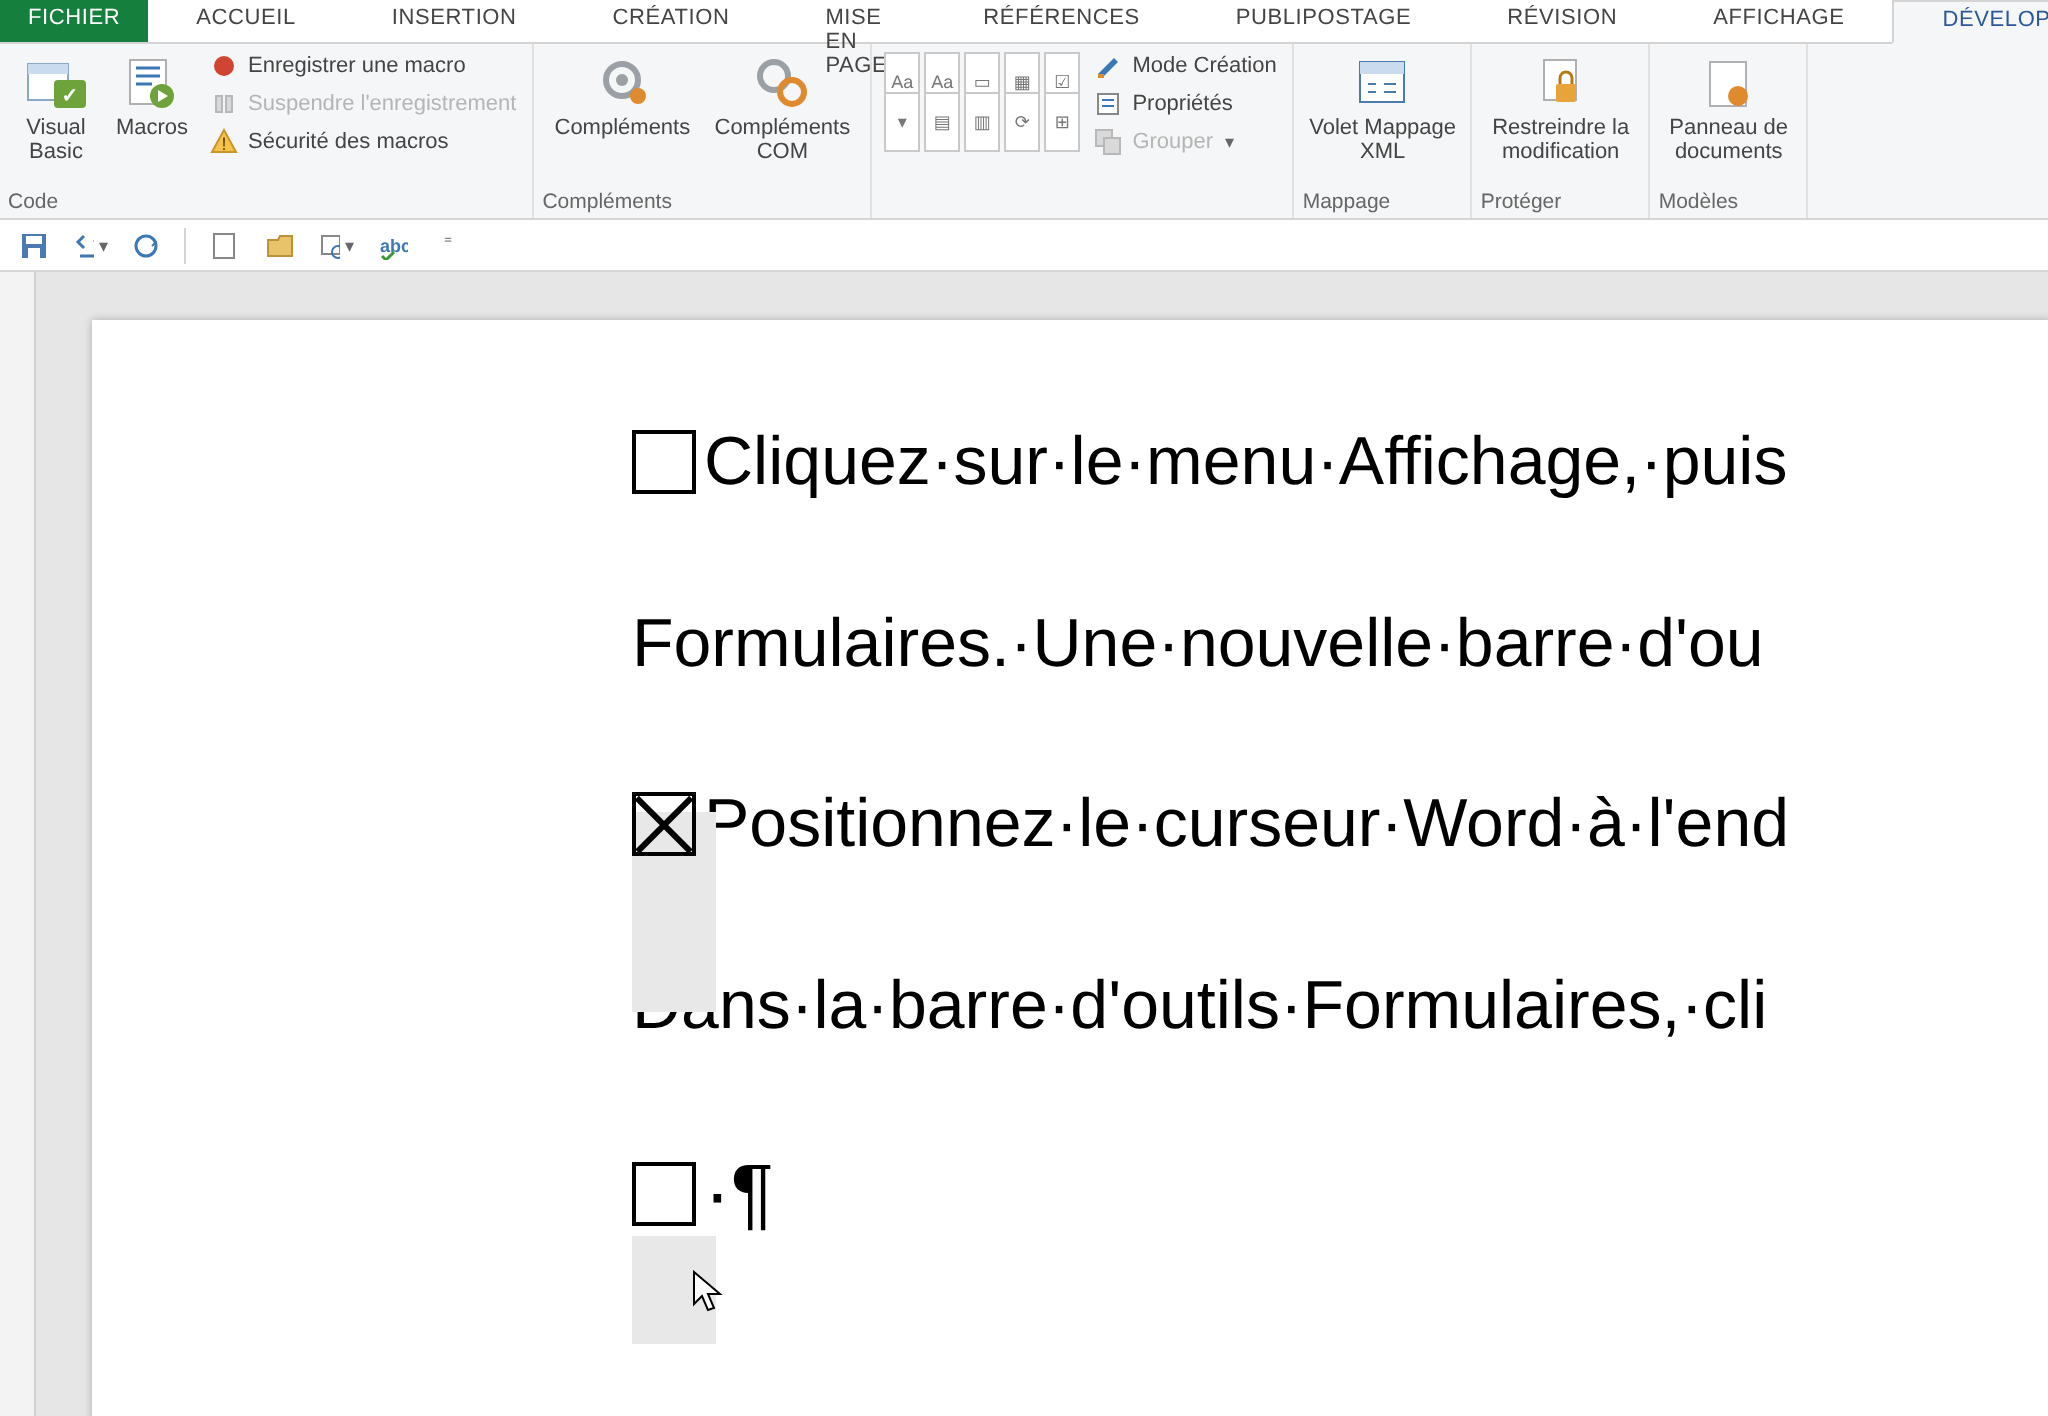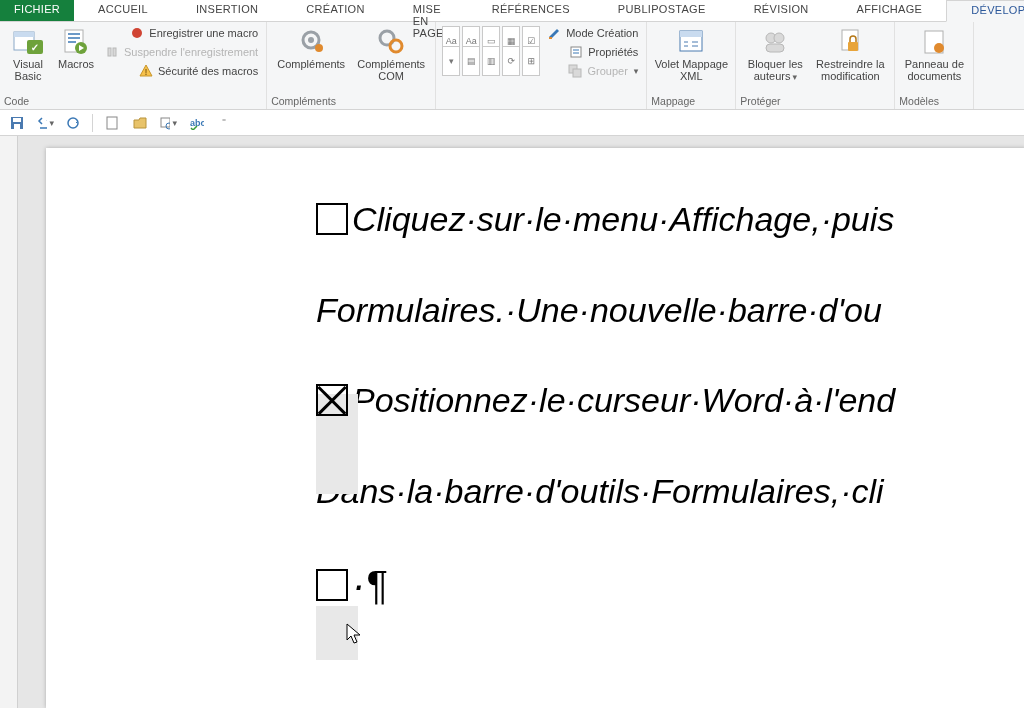--- a/index.html
+++ b/index.html
@@ -14,35 +14,35 @@
   
   .ribbon { display: flex; height: 88px; background: #f5f6f7; border-bottom: 1px solid #d4d4d4; }
   .group { display: flex; flex-direction: column; border-right: 1px solid #e1e1e1; padding: 2px 4px 0 4px; }
   .group-body { flex: 1; display: flex; align-items: flex-start; }
   .group-label { text-align: left; font-size: 10.5px; color: #666; padding: 1px 0 2px 0; }
   .bigbtn { display: flex; flex-direction: column; align-items: center; width: 48px; padding: 2px 2px; text-align: center; cursor: pointer; }
   .bigbtn .lbl { font-size: 11px; line-height: 12px; color: #444; margin-top: 0; }
   .bigbtn.wide { width: 80px; }
   .bigbtn.w70 { width: 70px; }
   .smallrow { display: flex; align-items: center; gap: 4px; padding: 1px 2px; font-size: 11px; color: #444; cursor: pointer; white-space: nowrap; }
-  .col { display: flex; flex-direction: column; gap: 1px; padding: 0 2px; align-items: flex-end; }
+  .col { display: flex; flex-direction: column; gap: 1px; padding: 0 2px; }
   .icon-box { width: 32px; height: 32px; display: flex; align-items: center; justify-content: center; }
   .mini-icon { width: 16px; height: 16px; display: inline-flex; align-items: center; justify-content: center; }
   .ctrl-grid { display: grid; grid-template-columns: repeat(5, 18px); grid-template-rows: repeat(3, 18px); gap: 2px; padding: 2px; }
   .ctrl-cell { width: 18px; height: 30px; border: 1px solid #c9c9c9; background: #fff; font-size: 9px; display:flex; align-items:center; justify-content:center; color:#777; }
   .disabled { color: #b5b5b5; }
   .disabled svg * { stroke: #b8b8b8 !important; fill: #d9d9d9 !important; }
   
   
   .qat { display: flex; align-items: center; gap: 10px; height: 26px; background: #fff; border-bottom: 1px solid #d4d4d4; padding: 0 8px; }
   .qat .qbtn { width: 18px; height: 18px; display: flex; align-items:center; justify-content:center; cursor:pointer; }
   .qat .sep { width:1px; height:18px; background:#d4d4d4; }
   
   
-  .doc-area { position: relative; background: #e6e6e6; height: 572px; padding-top: 12px; padding-left: 46px; font-style: italic; }
+  .doc-area { position: relative; background: #e6e6e6; height: 572px; padding-top: 24px; padding-left: 46px; }
   .ruler-v { position: absolute; left: 0; top: 0; width: 18px; height: 100%; background: #f3f3f3; border-right: 1px solid #d0d0d0; }
   .page { background: #fff; width: 980px; height: 560px; box-shadow: 0 0 4px rgba(0,0,0,0.25); padding: 50px 0 0 270px; position: relative; overflow:hidden; }
   .para { font-family: Arial, Helvetica, sans-serif; font-size: 34px; color: #000; line-height: 1.25; margin-bottom: 48px; white-space: nowrap; display:flex; align-items:center; }
   .chkbox { display:inline-block; width: 32px; height: 32px; border: 2.5px solid #000; margin-right: 4px; position: relative; flex-shrink:0; }
   .chkbox.checked::before, .chkbox.checked::after { content:''; position:absolute; width: 38px; height: 2.5px; background:#000; top: 13px; left:-5px; }
   .chkbox.checked::before { transform: rotate(45deg); }
   .chkbox.checked::after { transform: rotate(-45deg); }
   .sel-bg { position:absolute; background:#e8e8e8; }
   .pilcrow { font-size: 40px; font-family: Arial; }
   .cursor-arrow { position:absolute; left: 300px; top: 475px; }
@@ -205,30 +205,20 @@
             </svg>
           </div>
         <div class="lbl">Volet Mappage XML</div>
       </div>
     </div>
     <div class="group-label">Mappage</div>
   </div>
 
   <div class="group">
     <div class="group-body">
-      <div class="bigbtn w70 disabled">
-        <div class="icon-box">
-            <svg width="30" height="28">
-              <circle cx="11" cy="10" r="5" fill="#ddd"></circle>
-              <circle cx="19" cy="10" r="5" fill="#ddd"></circle>
-              <rect x="6" y="16" width="18" height="8" rx="4" fill="#ddd"></rect>
-            </svg>
-          </div>
-        <div class="lbl"><span>Bloquer les auteurs</span><span class="dd">▾</span></div>
-      </div>
       <div class="bigbtn wide">
         <div class="icon-box">
             <svg width="30" height="28">
               <rect x="7" y="2" width="16" height="20" fill="#fff" stroke="#b0b0b0"></rect>
               <rect x="13" y="14" width="10" height="9" fill="#e8a43a" rx="1"></rect>
               <path d="M15 14v-3a3 3 0 016 0v3" fill="none" stroke="#b57818" stroke-width="1.5"></path>
             </svg>
           </div>
         <div class="lbl">Restreindre la modification</div>
       </div>

